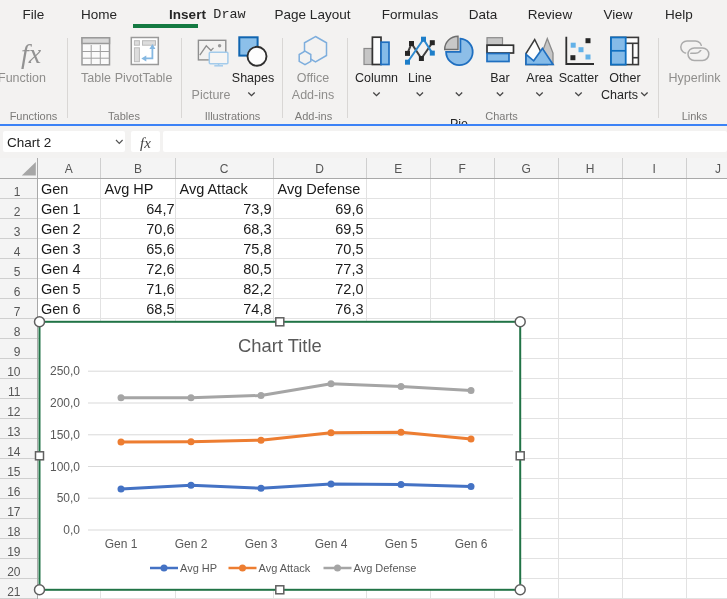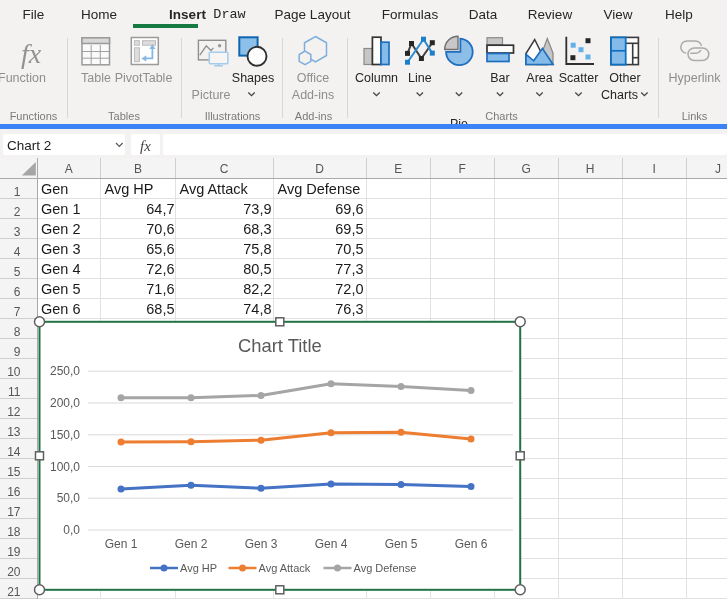--- a/index.html
+++ b/index.html
@@ -8,21 +8,21 @@
   .abs{position:absolute;}
   .ctr{transform:translate(-50%,-50%);white-space:nowrap;}
   
   #ribbon{position:absolute;left:0;top:0;width:727px;height:124px;background:#f3f2f1;}
   .tab{position:absolute;top:14px;font-size:13.5px;color:#262626;}
   .glabel{position:absolute;top:115.5px;font-size:11px;color:#7b7a78;}
   .ilabel{position:absolute;font-size:12.5px;color:#252525;}
   .dis{color:#8f8e8c;}
   .sep{position:absolute;top:38px;height:80px;width:1px;background:#d9d7d5;}
   
-  #fbar{position:absolute;left:0;top:124px;width:727px;height:34px;background:#f3f2f1;border-top:5px solid #3b82f6;text-align:right;}
+  #fbar{position:absolute;left:0;top:124px;width:727px;height:34px;background:#f3f2f1;border-top:2px solid #3b82f6;text-align:right;}
   .fbox{position:absolute;top:5px;height:21px;background:#fff;border-radius:2px;}
 </style>
 </head>
 <body>
 
 <div id="ribbon">
   <div class="tab ctr" style="left:33.5px;">File</div>
   <div class="tab ctr" style="left:99px;">Home</div>
   <div class="tab ctr" style="left:165.5px;font-weight:bold;padding-left:44px;">Insert</div>
   <div class="tab ctr" style="left:229.5px;font-family:Liberation Mono, monospace;">Draw</div>

